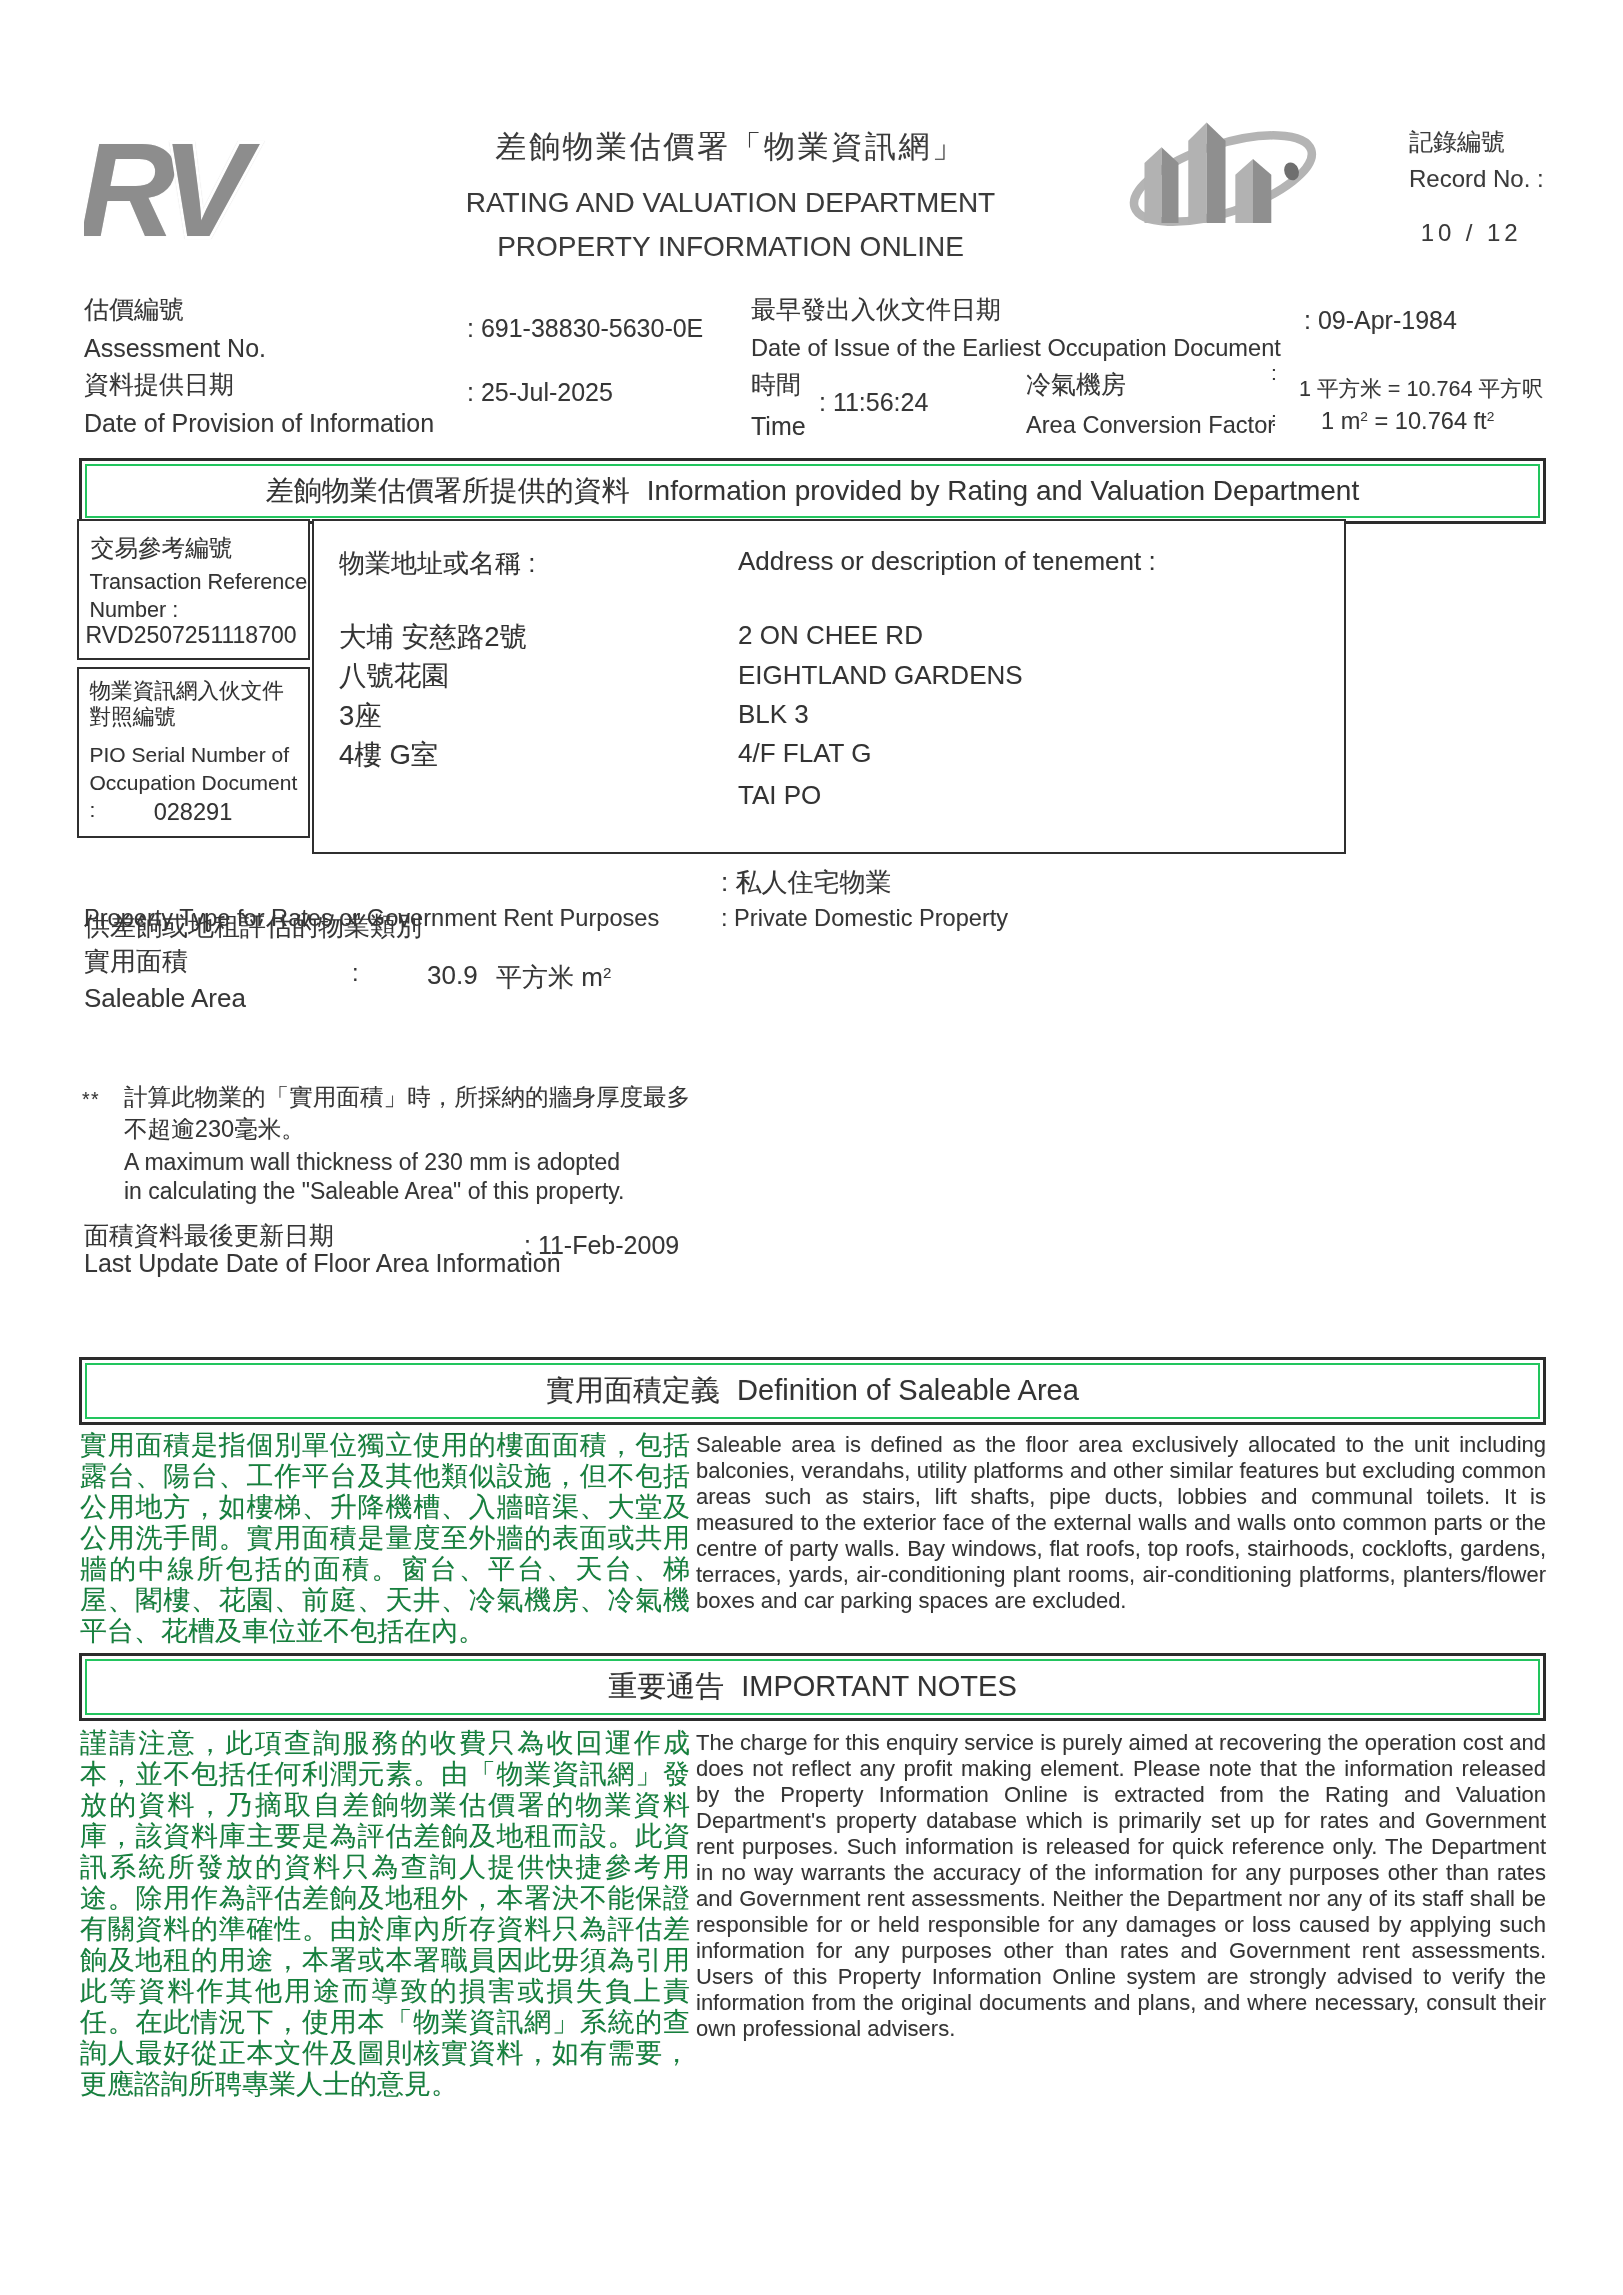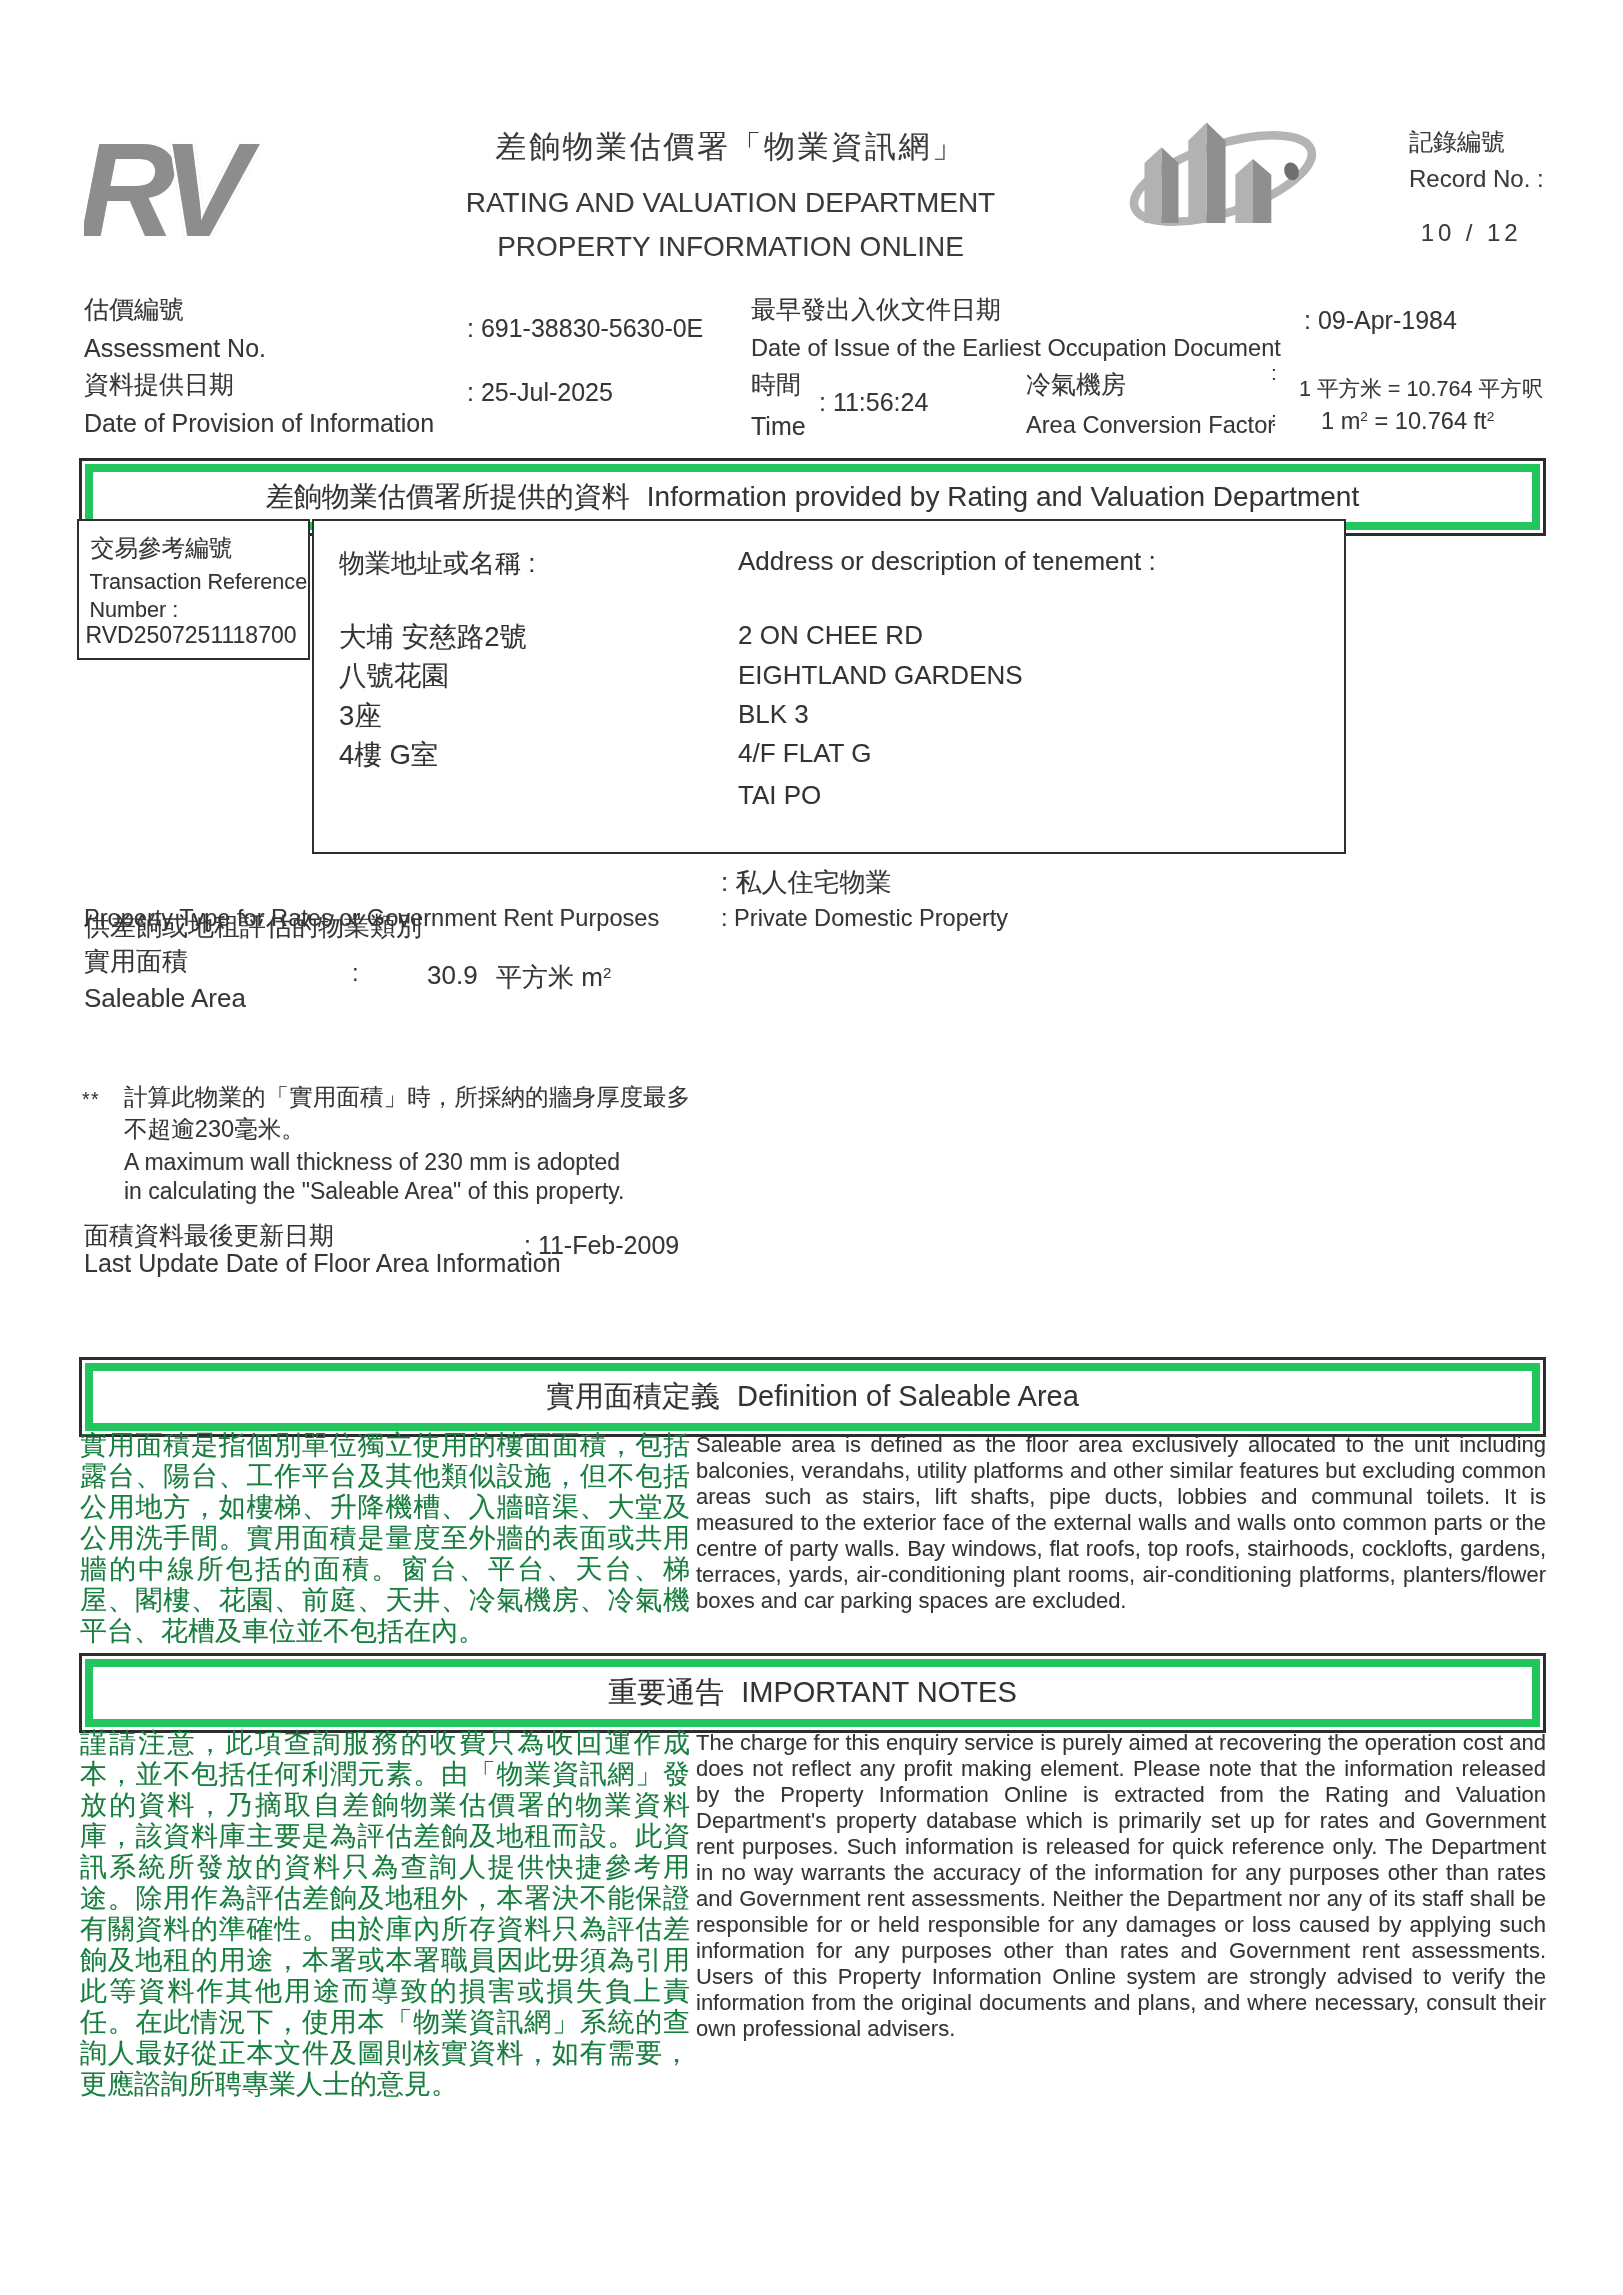--- a/index.html
+++ b/index.html
@@ -24,21 +24,21 @@
   .bldg-wrap{left:1126px;top:108px;width:203px;height:134px;}
   .record{left:1409px;top:123px;font-size:24px;line-height:1.55;color:#3a3a3a;}
   .record-val{margin-top:17px;padding-left:11.8px;letter-spacing:3.9px;}
 
   
   .m{font-size:25px;color:#363636;white-space:nowrap;}
   .m.small{font-size:23.6px;}
 
   
   .section-header{left:79px;width:1467px;border:3.9px solid #2c2c2c;padding:3.3px;box-sizing:border-box;background:#fff;}
-  .section-header-inner{border:8px solid #22c55e;text-align:center;padding:5.9px 0;font-size:28px;color:#333;white-space:nowrap;}
+  .section-header-inner{border:2px solid #22c55e;text-align:center;padding:5.9px 0;font-size:28px;color:#333;white-space:nowrap;}
   .section-header-inner .gap{display:inline-block;width:17px;}
 
   
   .box{border:2.6px solid #2f2f2f;box-sizing:border-box;background:#fff;overflow:hidden;}
   .tx-box{left:77px;top:519px;width:233px;height:141px;}
   .pio-box{left:77px;top:667px;width:233px;height:171px;}
   .addr-box{left:312px;top:519px;width:1034px;height:335px;}
   .pre{white-space:pre-line;}
 
   
@@ -116,20 +116,27 @@
     </div>
   </div>
 
   <div class="abs box tx-box">
     <div class="abs" style="left:11.8px;top:10.5px;font-size:23.6px;">交易參考編號</div>
     <div class="abs pre" style="left:10.5px;top:47px;font-size:21.6px;line-height:28px;">Transaction Reference
 Number :</div>
     <div class="abs" style="left:0;top:101px;width:224px;text-align:center;font-size:23px;">RVD2507251118700</div>
   </div>
 
+  <div class="abs box pio-box">
+    <div class="abs pre" style="left:10.5px;top:9.2px;font-size:21.6px;line-height:26px;">物業資訊網入伙文件
+對照編號</div>
+    <div class="abs pre" style="left:10.5px;top:72px;font-size:21px;line-height:27.5px;">PIO Serial Number of
+Occupation Document :</div>
+    <div class="abs" style="left:0;top:130px;width:228px;text-align:center;font-size:23.6px;">028291</div>
+  </div>
 
   <div class="abs box addr-box">
     <div class="abs" style="left:25px;top:25px;font-size:26px;">物業地址或名稱 :</div>
     <div class="abs" style="left:424px;top:25px;font-size:26px;">Address or description of tenement :</div>
 
     <div class="abs" style="left:25px;top:98px;font-size:27.5px;">大埔 安慈路2號</div>
     <div class="abs" style="left:25px;top:137px;font-size:27.5px;">八號花園</div>
     <div class="abs" style="left:25px;top:177px;font-size:27.5px;">3座</div>
     <div class="abs" style="left:25px;top:216px;font-size:27.5px;">4樓 G室</div>
 

